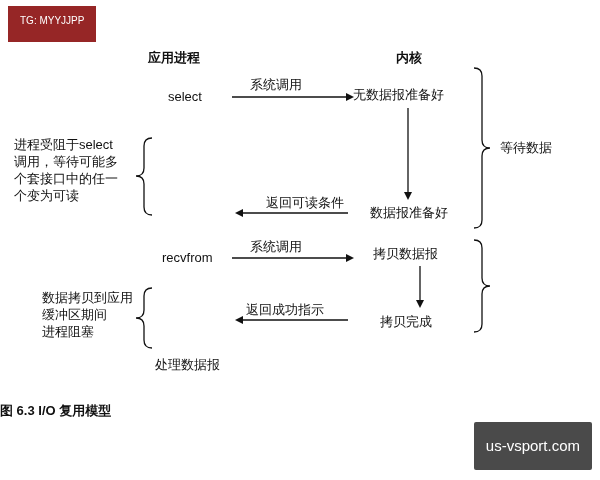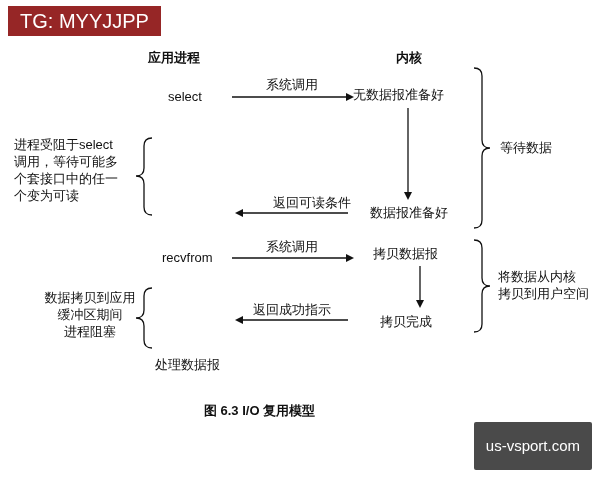--- a/index.html
+++ b/index.html
@@ -12,30 +12,30 @@
     overflow:hidden;
   }
   .t{
     position:absolute;
     font-size:13px;
     line-height:17px;
     white-space:pre-line;
     color:#111;
   }
   .bold{font-weight:bold;}
-  .center{text-align:center;}
+  .center{}
   .badge-tl{
     position:absolute;
     left:8px;top:6px;
     background:#962626;
     color:#fff;
-    font-size:20px;
+    font-size:10px;
     line-height:30px;
     padding:0 12px;
-    height:30px;
+    height:36px;
   }
   .badge-br{
     position:absolute;
     right:8px;bottom:10px;
     background:#4a4a4a;
     color:#fff;
     font-size:15px;
     line-height:28px;
     padding:10px 12px;
     height:28px;
@@ -107,21 +107,19 @@
   <div class="t center" style="left:246px;top:301px;width:92px;">返回成功指示</div>
 
   <div class="t" style="left:14px;top:136px;">进程受阻于select
 调用，等待可能多
 个套接口中的任一
 个变为可读</div>
   <div class="t center" style="left:42px;top:289px;width:96px;">数据拷贝到应用
 缓冲区期间
 进程阻塞</div>
   <div class="t" style="left:500px;top:139px;text-align:right;">等待数据</div>
-  <div class="t" style="left:498px;top:268px;">将数据从内核
-拷贝到用户空间</div>
 
   <div class="t bold center" style="left:0;top:402px;width:519px;">图 6.3  I/O 复用模型</div>
 
   <div class="badge-tl">TG: MYYJJPP</div>
   <div class="badge-br">us-vsport.com</div>
 
 </div>
 
 </body></html>

